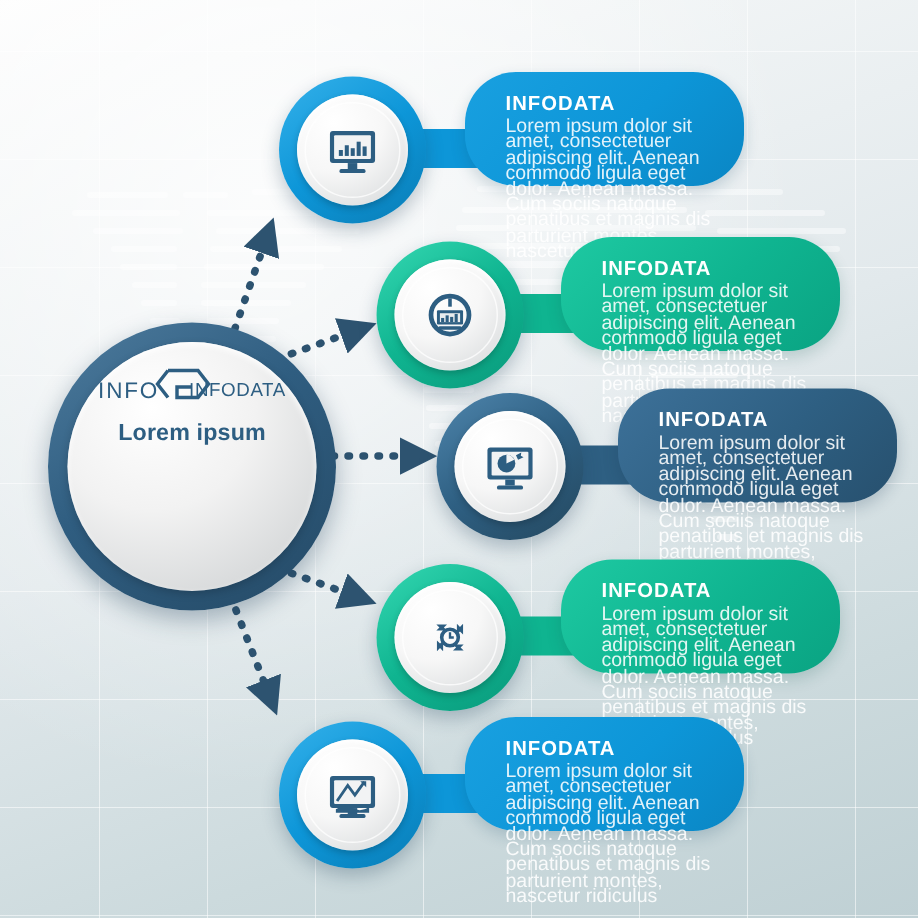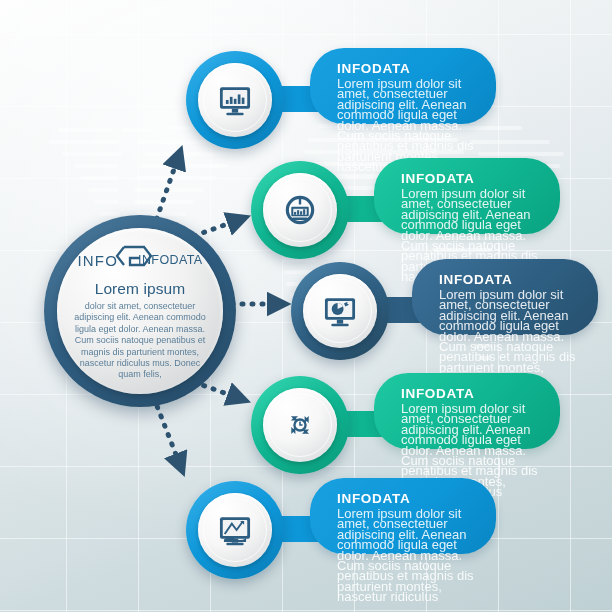--- a/index.html
+++ b/index.html
@@ -27,21 +27,21 @@
     pointer-events:none;
   }
   .worldmap{
     position:absolute;left:18px;top:118px;width:580px;height:330px;
     opacity:.5;pointer-events:none;
   }
   
   .connectors{position:absolute;inset:0;pointer-events:none;}
   
   .hub{
-    position:absolute;left:44px;top:215px;width:192px;height:192px;border-radius:50%;
+    position:absolute;left:32px;top:215px;width:192px;height:192px;border-radius:50%;
     background:linear-gradient(145deg,#4e7c9e 0%,#2f5d80 45%,#254a66 100%);
     box-shadow:0 6px 16px rgba(30,60,85,.35);
   }
   .hub-inner{
     position:absolute;left:13px;top:13px;right:13px;bottom:13px;border-radius:50%;
     background:radial-gradient(circle at 34% 26%,#ffffff 0%,#f2f2f2 42%,#d9dbdc 78%,#c6cacc 100%);
     box-shadow:inset 0 2px 4px rgba(255,255,255,.9),0 2px 6px rgba(0,0,0,.18);
     display:flex;flex-direction:column;align-items:center;
     padding:17px 15px 0;box-sizing:border-box;
   }
@@ -49,21 +49,21 @@
   .logo-info{
     font-size:15px;letter-spacing:1.2px;color:#2d5e82;font-weight:400;
     margin-right:-8px;position:relative;z-index:1;
   }
   .logo-mark{position:relative;width:44px;height:30px;}
   .logo-graphics{
     font-size:12.5px;letter-spacing:.4px;color:#2d5e82;font-weight:400;
     margin-left:-16px;position:relative;z-index:0;
   }
   .hub-title{
-    font-size:15.5px;font-weight:normal;color:#2d5e82;margin:2px 1px 3px;letter-spacing:.1px;
+    font-size:15.5px;font-weight:bold;color:#2d5e82;margin:2px 1px 3px;letter-spacing:.1px;
   }
   .hub-body{
     font-size:9px;line-height:11.4px;color:#5b7f99;text-align:center;
     max-width:152px;
   }
   
   .row{position:absolute;}
   .panel{
     position:absolute;box-sizing:border-box;
     border-radius:34px;
@@ -312,17 +312,16 @@
         <span class="logo-info">INFO</span>
         <span class="logo-mark">
           <svg width="44" height="30" viewBox="0 0 44 30">
             <path d="M14 2 H34 L41 11 L34 20 H20 V13 H30" fill="none" stroke="#2d5e82" stroke-width="2.3" stroke-linejoin="miter"></path>
             <path d="M14 2 L7 11 L14 20" fill="none" stroke="#2d5e82" stroke-width="2.3"></path>
           </svg>
         </span>
         <span class="logo-graphics">INFODATA</span>
       </div>
       <div class="hub-title">Lorem ipsum</div>
-      <div class="hub-body">dolor sit amet, consectetuer adipiscing elit. Aenean commodo ligula eget dolor. Aenean massa. Cum sociis natoque penatibus et magnis dis parturient montes, nascetur ridiculus mus. Donec quam felis,</div>
     </div>
   </div>
 
 </div>
 
 </body></html>

